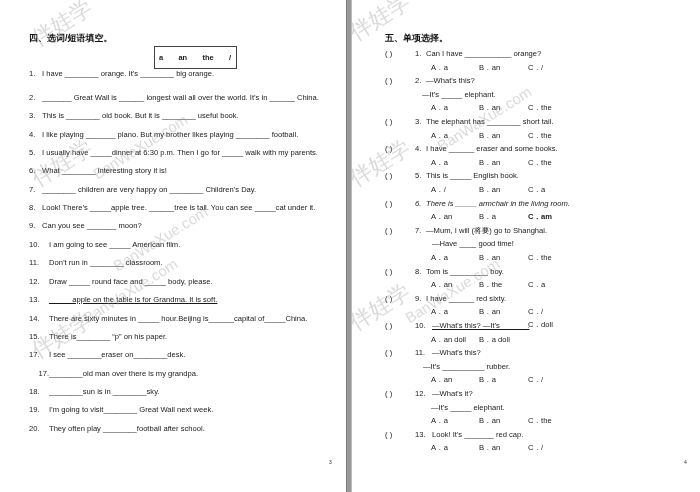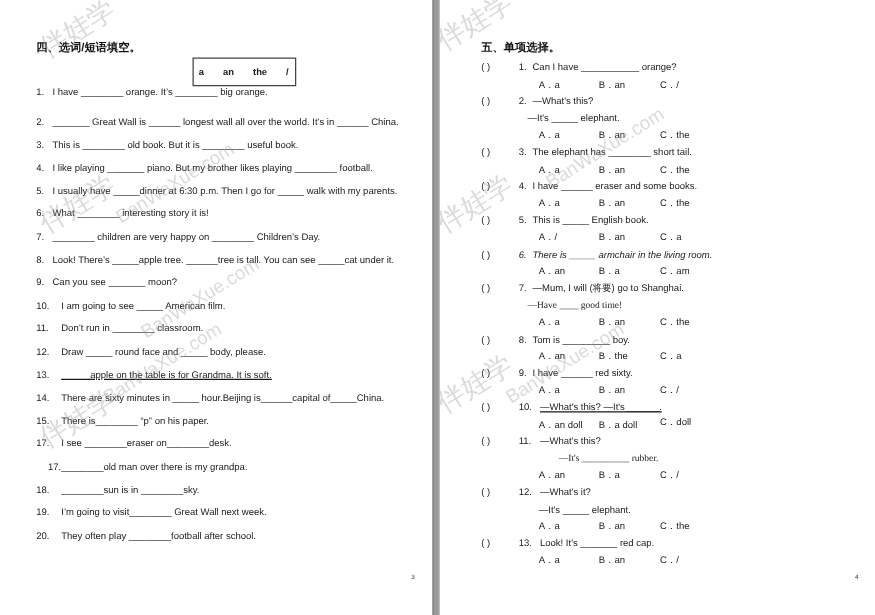--- a/index.html
+++ b/index.html
@@ -115,45 +115,45 @@
       <span class="opt" style="left: 176px; top: 157.8px;">C．the</span>
       <span class="paren" style="left: 33px; top: 171.4px;">(        )</span>
       <div class="q" style="top: 171.4px; left: 63px;"><span style="display: inline-block; width: 11px;">5.</span><span>This is _____ English book.</span></div>
       <span class="opt" style="left: 79px; top: 185px;">A．/</span>
       <span class="opt" style="left: 127px; top: 185px;">B．an</span>
       <span class="opt" style="left: 176px; top: 185px;">C．a</span>
       <span class="paren" style="left: 33px; top: 198.6px;">(        )</span>
       <div class="q" style="top: 198.6px; left: 63px; font-style: italic;"><span style="display: inline-block; width: 11px;">6.</span><span>There is _____ armchair in the living room.</span></div>
       <span class="opt" style="left: 79px; top: 212.2px;">A．an</span>
       <span class="opt" style="left: 127px; top: 212.2px;">B．a</span>
-      <span class="opt" style="left: 176px; top: 212.2px;">C．am</span>
+      <span class="opt" style="left: 176px; top: 212.2px; font-weight: bold;">C．am</span>
       <span class="paren" style="left: 33px; top: 225.8px;">(        )</span>
       <div class="q" style="top: 225.8px; left: 63px;"><span style="display: inline-block; width: 11px;">7.</span><span>—Mum, I will (将要) go to Shanghai.</span></div>
-      <div class="q" style="top: 239.4px; left: 70px; font-family: Liberation Serif, serif;"><span>—Have ____ good time!</span></div>
+      <div class="q" style="top: 239.4px; left: 80px;"><span>—Have ____ good time!</span></div>
       <span class="opt" style="left: 79px; top: 253px;">A．a</span>
       <span class="opt" style="left: 127px; top: 253px;">B．an</span>
       <span class="opt" style="left: 176px; top: 253px;">C．the</span>
       <span class="paren" style="left: 33px; top: 266.6px;">(        )</span>
       <div class="q" style="top: 266.6px; left: 63px;"><span style="display: inline-block; width: 11px;">8.</span><span>Tom is _________ boy.</span></div>
       <span class="opt" style="left: 79px; top: 280.2px;">A．an</span>
       <span class="opt" style="left: 127px; top: 280.2px;">B．the</span>
       <span class="opt" style="left: 176px; top: 280.2px;">C．a</span>
       <span class="paren" style="left: 33px; top: 293.8px;">(        )</span>
       <div class="q" style="top: 293.8px; left: 63px;"><span style="display: inline-block; width: 11px;">9.</span><span>I have ______ red sixty.</span></div>
       <span class="opt" style="left: 79px; top: 307.4px;">A．a</span>
       <span class="opt" style="left: 127px; top: 307.4px;">B．an</span>
       <span class="opt" style="left: 176px; top: 307.4px;">C．/</span>
       <span class="paren" style="left: 33px; top: 321px;">(        )</span>
       <div class="q" style="top: 321px; left: 63px; text-decoration: underline;"><span style="display: inline-block; width: 17px;">10.</span><span>—What's this?            —It's ______.</span></div>
       <span class="opt" style="left: 79px; top: 334.6px;">A．an doll</span>
       <span class="opt" style="left: 127px; top: 334.6px;">B．a doll</span>
-      <span class="opt" style="left: 176px; top: 333px;">C．doll</span>
+      <span class="opt" style="left: 176px; top: 320px;">C．doll</span>
       <span class="paren" style="left: 33px; top: 348.2px;">(        )</span>
       <div class="q" style="top: 348.2px; left: 63px;"><span style="display: inline-block; width: 17px;">11.</span><span>—What's this?</span></div>
-      <div class="q" style="top: 361.8px; left: 95px; font-family: Liberation Serif, serif;"><span>—It's __________ rubber.</span></div>
+      <div class="q" style="top: 361.8px; left: 71px;"><span>—It's __________ rubber.</span></div>
       <span class="opt" style="left: 79px; top: 375.4px;">A．an</span>
       <span class="opt" style="left: 127px; top: 375.4px;">B．a</span>
       <span class="opt" style="left: 176px; top: 375.4px;">C．/</span>
       <span class="paren" style="left: 33px; top: 389px;">(        )</span>
       <div class="q" style="top: 389px; left: 63px;"><span style="display: inline-block; width: 17px;">12.</span><span>—What's it?</span></div>
       <div class="q" style="top: 402.6px; left: 79px;"><span>—It's _____ elephant.</span></div>
       <span class="opt" style="left: 79px; top: 416.2px;">A．a</span>
       <span class="opt" style="left: 127px; top: 416.2px;">B．an</span>
       <span class="opt" style="left: 176px; top: 416.2px;">C．the</span>
       <span class="paren" style="left: 33px; top: 429.8px;">(        )</span>

